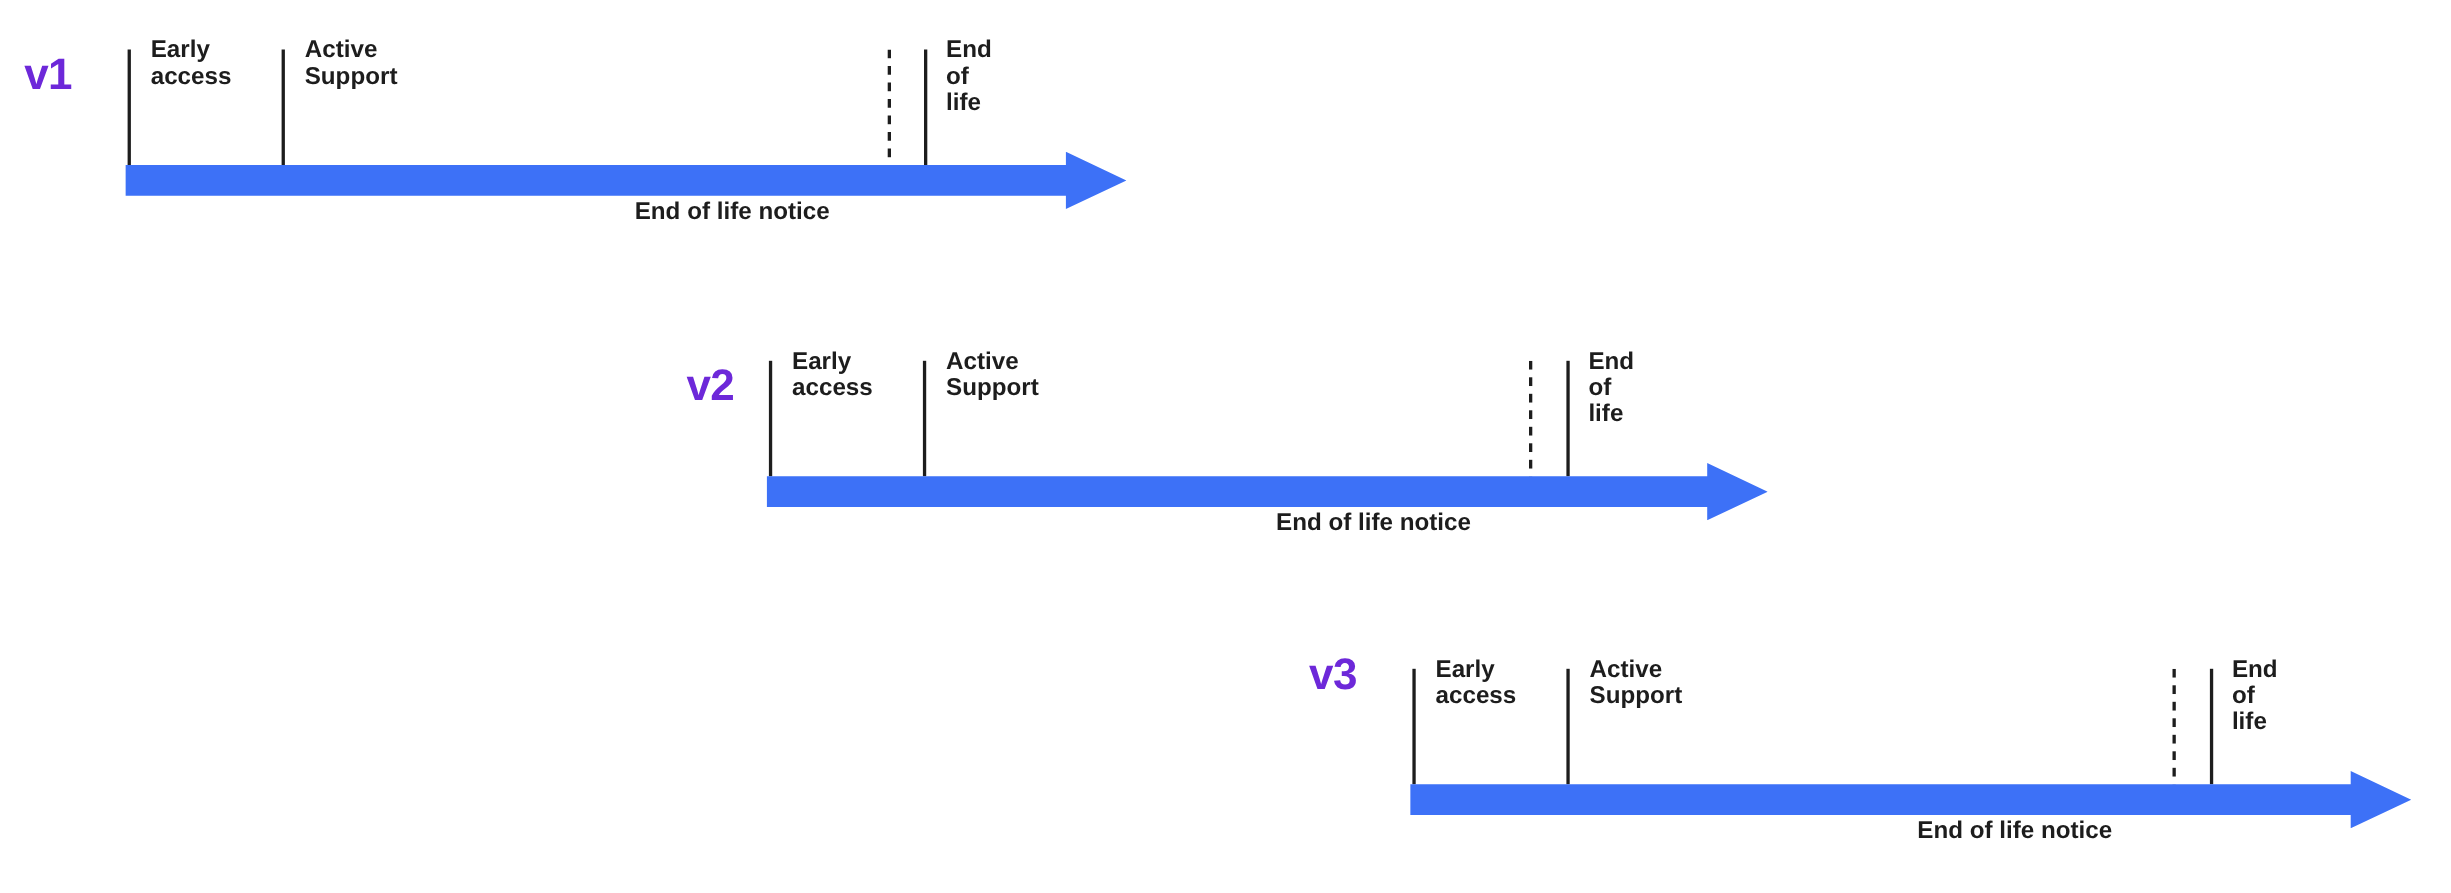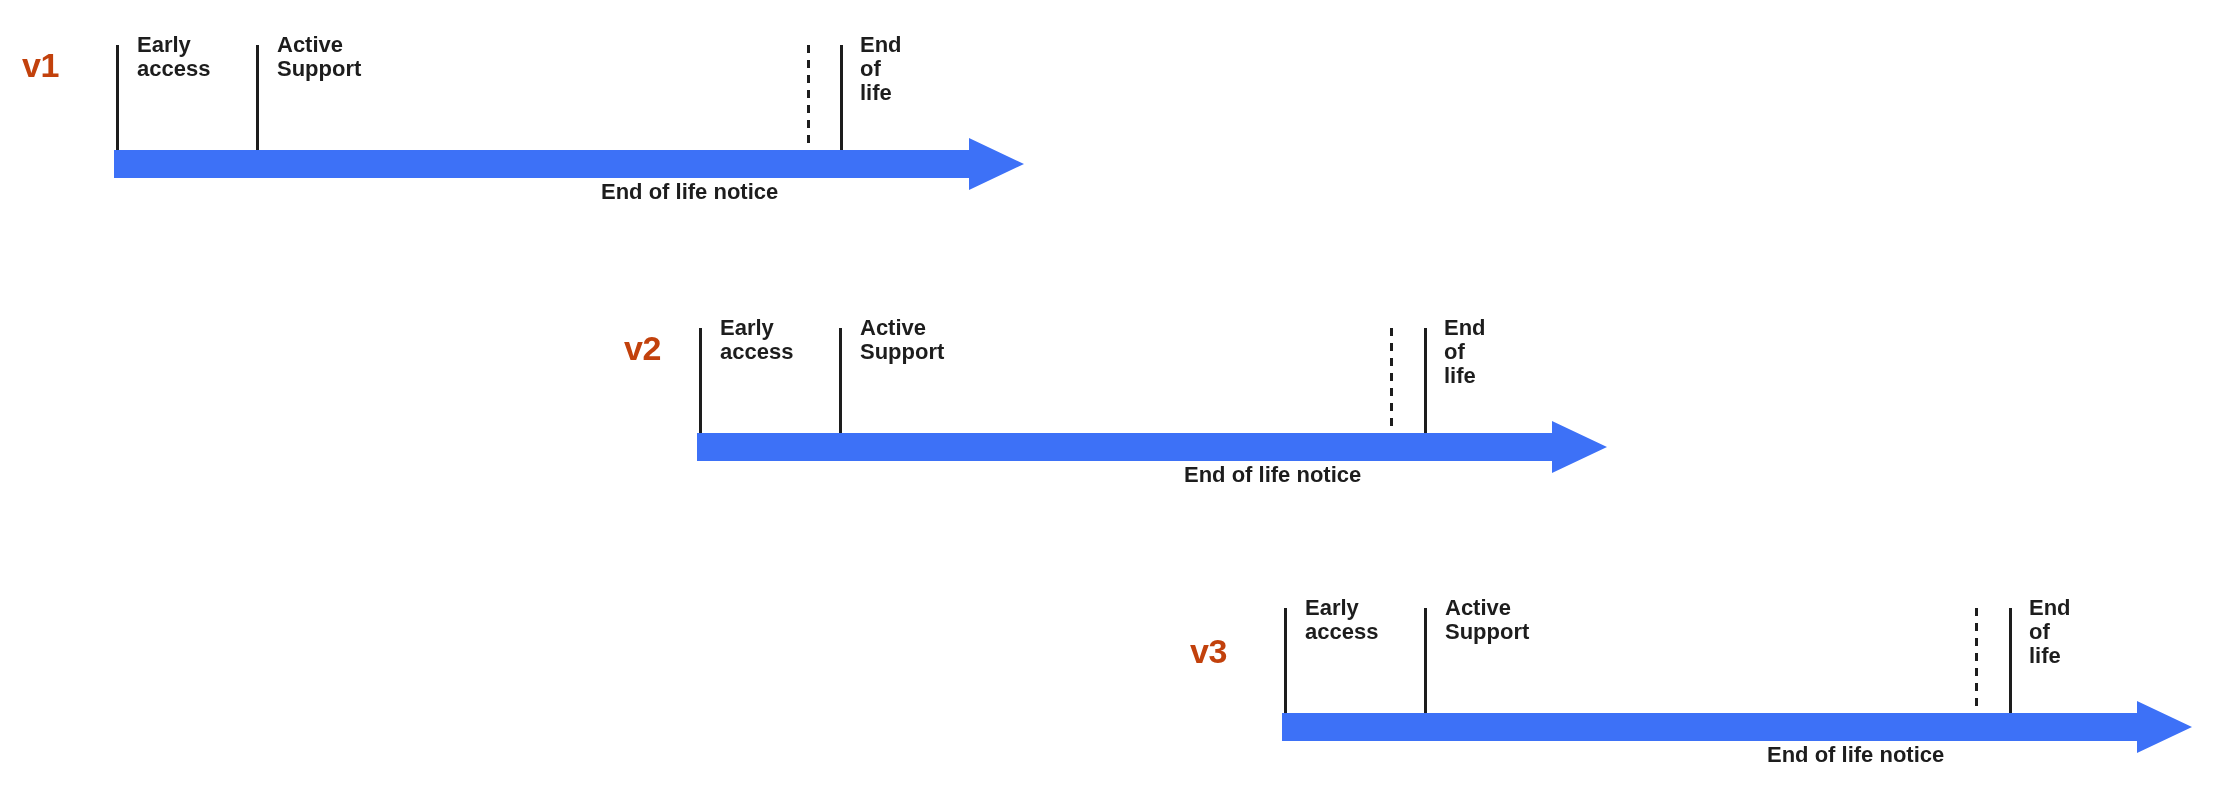--- a/index.html
+++ b/index.html
@@ -16,23 +16,23 @@
     width: 2228px;
     height: 812px;
     background: #ffffff;
     overflow: hidden;
   }
   .timeline {
     position: absolute;
   }
   .version-label {
     position: absolute;
-    font-size: 34px;
+    font-size: 40px;
     font-weight: 700;
-    color: #c2410c;
+    color: #6d28d9;
     letter-spacing: -0.5px;
     line-height: 1;
     white-space: nowrap;
   }
   .divider {
     position: absolute;
     width: 3px;
     background: #1d1d1d;
   }
   .divider-dashed {
@@ -55,21 +55,20 @@
     line-height: 1.08;
     white-space: pre-line;
   }
   .notice-label {
     position: absolute;
     font-size: 22px;
     font-weight: 700;
     color: #1d1d1d;
     line-height: 1.1;
     white-space: nowrap;
-    margin-left: 24px;
   }
   .arrow {
     position: absolute;
     display: block;
   }
 </style>
 </head>
 <body>
 
 <div id="canvas">
@@ -121,21 +120,21 @@
 
     <svg class="arrow" style="left:697px; top:421px;" width="910" height="52" viewBox="0 0 910 52">
       <path d="M0,12 L855,12 L855,0 L910,26 L855,52 L855,40 L0,40 Z" fill="#3D71F7"></path>
     </svg>
 
     <div class="notice-label" style="left:1160px; top:463px;">End of life notice</div>
   </div>
 
   <div class="timeline">
 
-    <div class="version-label" style="left:1190px; top:634px;">v3</div>
+    <div class="version-label" style="left:1190px; top:593px;">v3</div>
 
     <div class="divider" style="left:1284px; top:608px; height:105px;"></div>
 
     <div class="phase-label" style="left:1305px; top:596px; width:110px;">Early
 access</div>
 
     <div class="divider" style="left:1424px; top:608px; height:105px;"></div>
 
     <div class="phase-label" style="left:1445px; top:596px;">Active Support</div>
 

